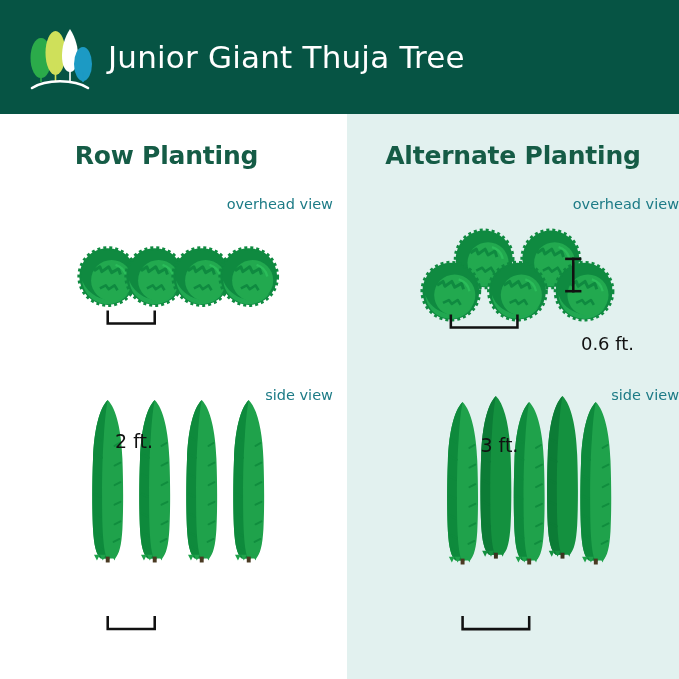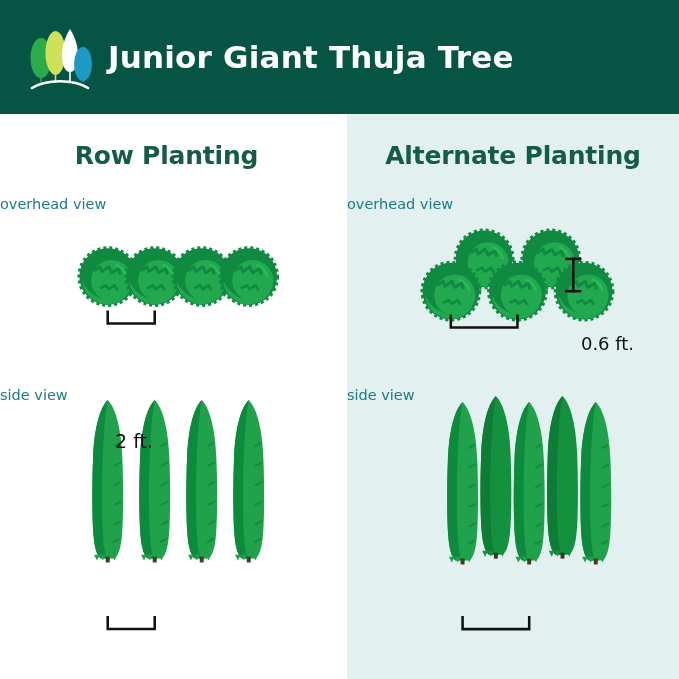--- a/index.html
+++ b/index.html
@@ -21,21 +21,21 @@
     background:#065444;
     display:flex;align-items:center;
   }
   .logo{
     width:64px;height:70px;margin-left:28px;margin-right:16px;
     flex:0 0 auto;position:relative;
   }
   .brand-title{
     color:#ffffff;
     font-size:31px;
-    font-weight:bold;
+    font-weight:normal;
     letter-spacing:.2px;
     font-family:"DejaVu Sans", sans-serif;
     white-space:nowrap;
   }
 
   
   .panels{
     position:absolute;left:0;top:114px;width:679px;height:565px;
     display:flex;
   }
@@ -47,21 +47,21 @@
     position:absolute;left:0;right:0;top:27px;
     text-align:center;
     font-family:"DejaVu Sans", sans-serif;
     font-weight:bold;
     font-size:25px;
     color:#155c46;
     letter-spacing:-.2px;
   }
   .view-label{
     position:absolute;left:0;right:0;
-    text-align:left;
+    text-align:right;
     font-size:14.5px;
     color:#1d7b86;
     font-family:"DejaVu Sans", sans-serif;
   }
   .view-label.overhead{top:82px;}
   .view-label.side{top:273px;}
 
   .art{position:absolute;left:0;top:0;width:100%;height:100%;pointer-events:none;}
 
   .dim-text{
@@ -309,17 +309,18 @@
           <use href="#thujaR" x="254" y="392"></use>
         </g>
 
         <g stroke="#111111" stroke-width="2.6" fill="none" stroke-linecap="square">
           <path d="M118 508 l0 12 l68 0 l0 -12"></path>
         </g>
       </svg>
 
       <div class="dim-text vert" style="left:234px;top:219px;">0.6 ft.</div>
 
+      <div class="dim-text" style="left:0;width:339px;text-align:center;top:320px;transform:translateX(-17px);">3 ft.</div>
 
     </div>
 
   </div>
 </div>
 
 </body></html>

